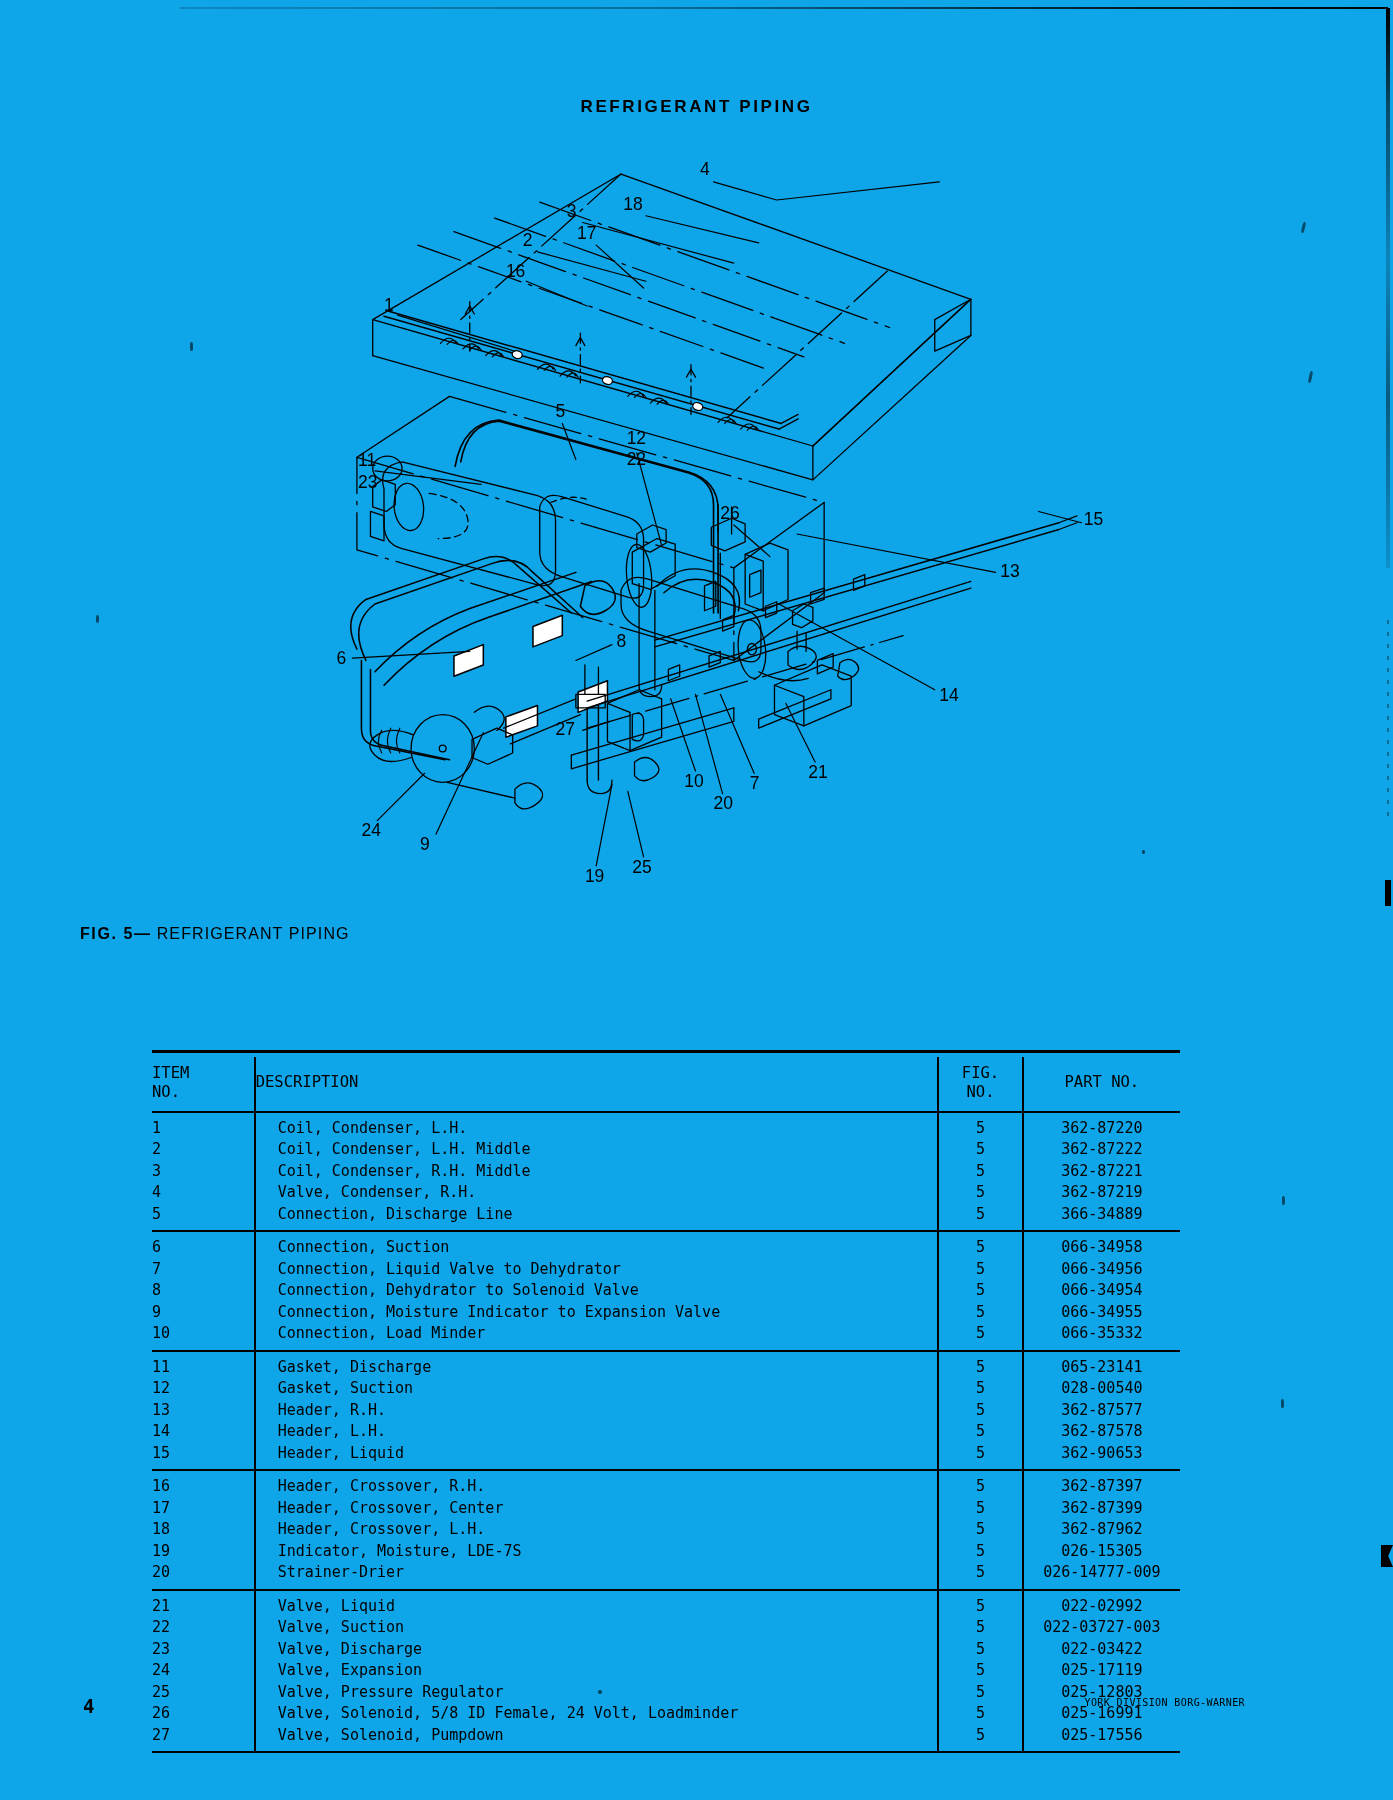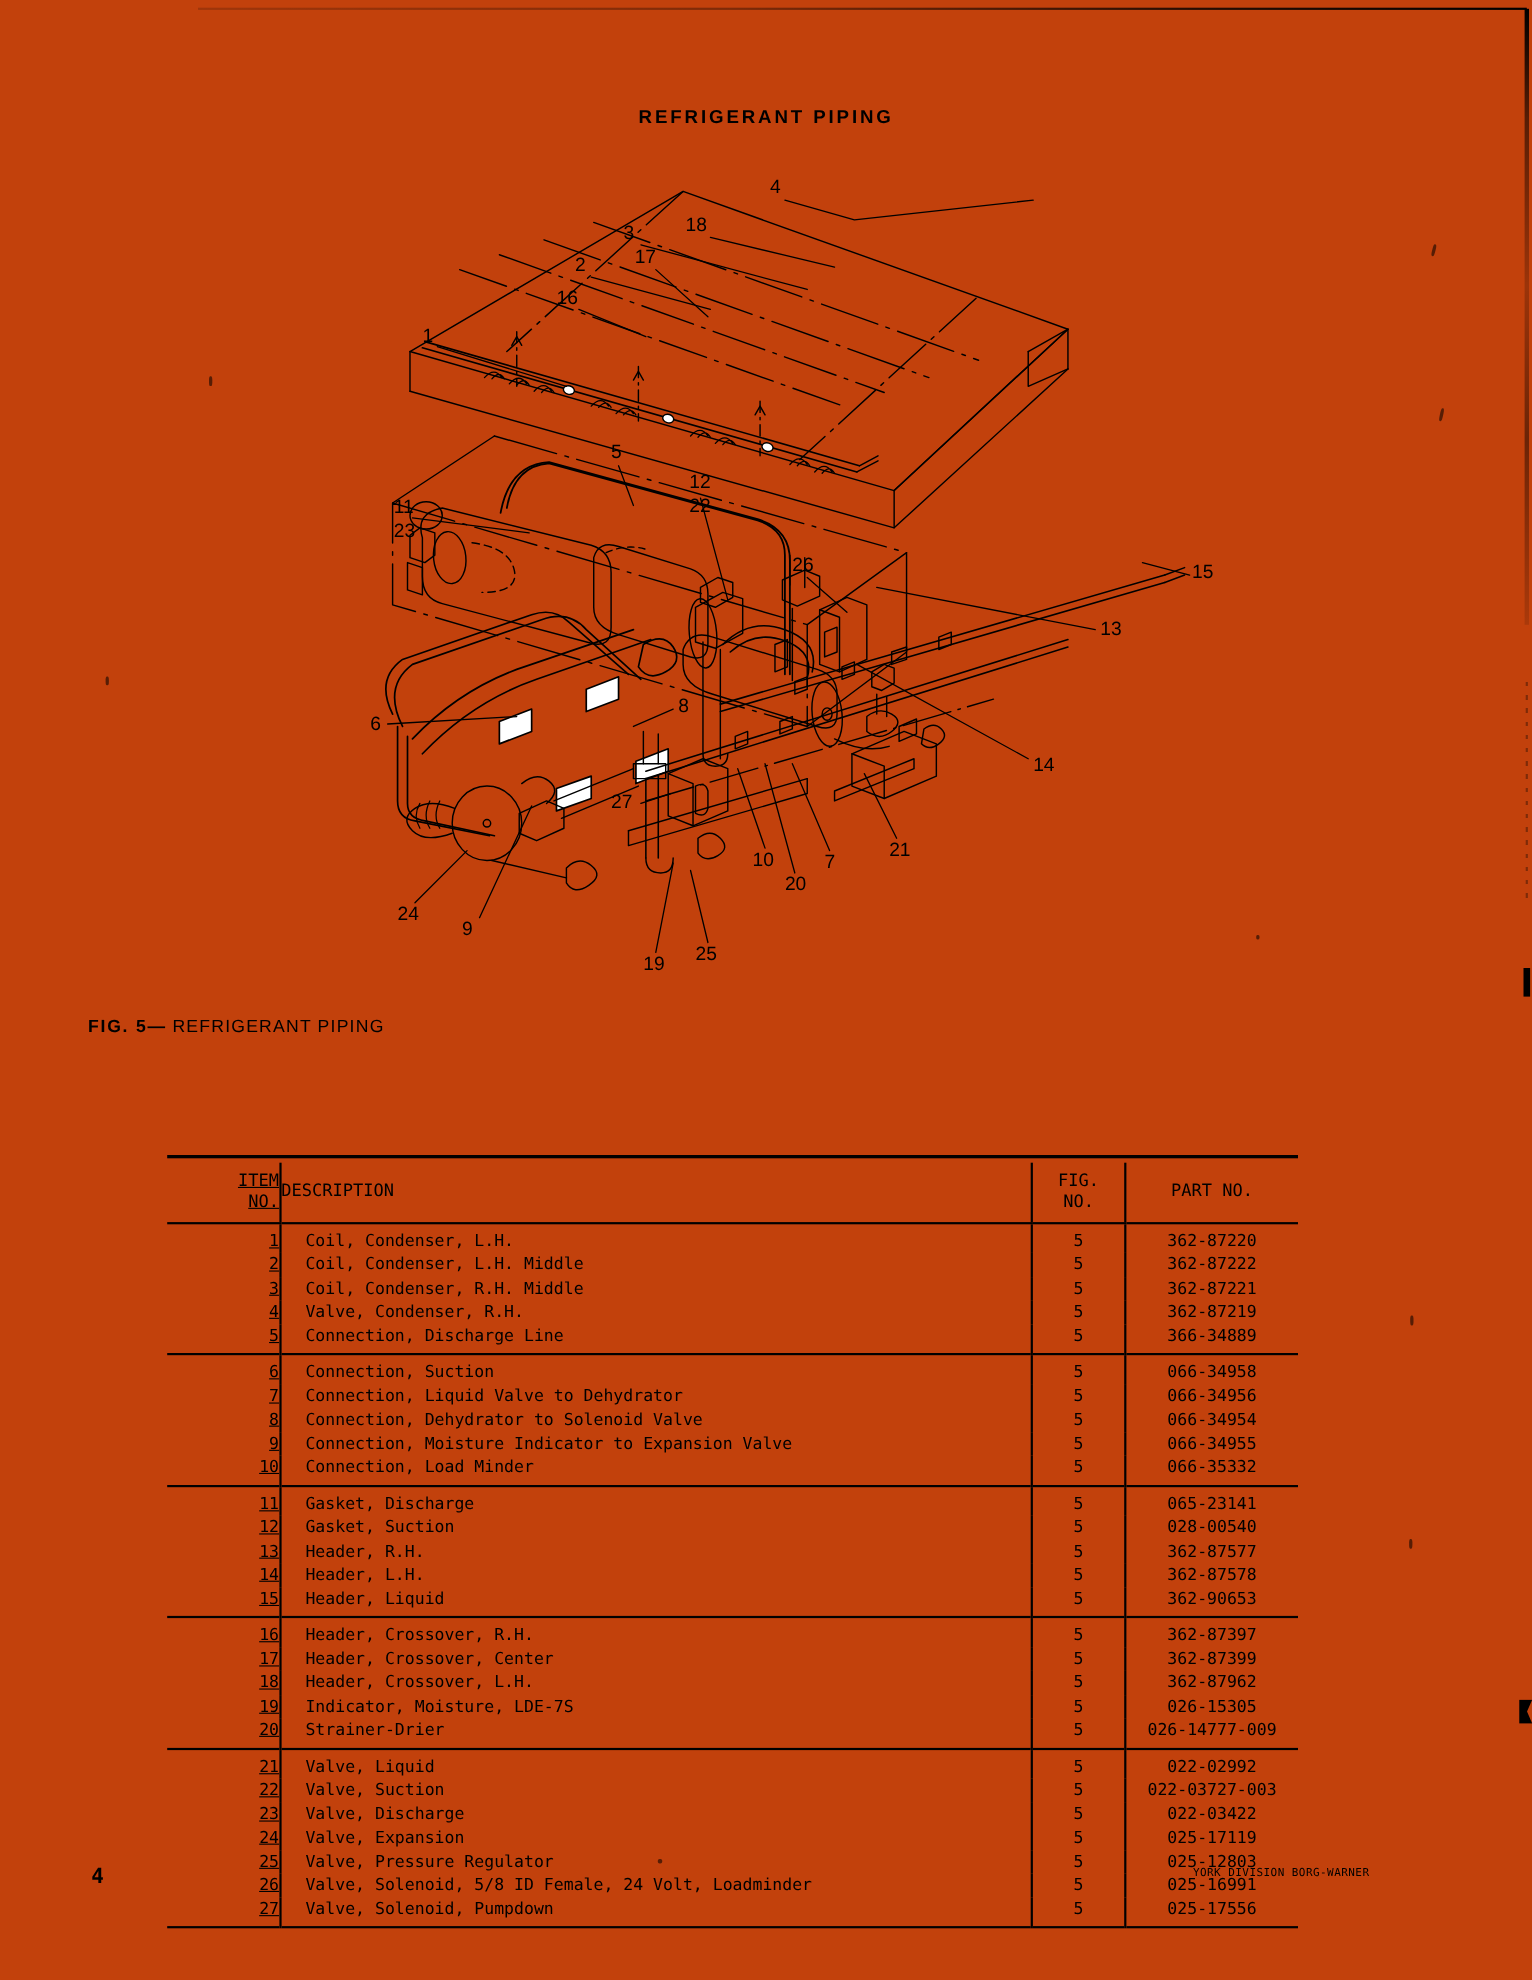--- a/index.html
+++ b/index.html
@@ -1,21 +1,21 @@
 <!DOCTYPE html>
 <html><head>
 <meta charset="utf-8">
 <title>Refrigerant Piping Parts Page</title>
 <style>
   html,body{margin:0;padding:0;background:#fff;}
   body{
     width:1393px;height:1800px;position:relative;overflow:hidden;
     font-family:"Liberation Sans", sans-serif;color:#000;
   }
-  .page{position:absolute;inset:0;background:#c2410c;}
+  .page{position:absolute;inset:0;background:#0ea5e9;}
 
   
   .scan-edge-top{position:absolute;left:180px;top:7px;width:1208px;height:2px;
      background:linear-gradient(90deg,rgba(0,0,0,.18) 0%,rgba(0,0,0,.35) 40%,rgba(0,0,0,.8) 75%,#000 100%);}
   .scan-edge-right{position:absolute;right:3px;top:8px;width:4px;height:560px;
      background:linear-gradient(180deg,#000 0%,rgba(0,0,0,.55) 18%,rgba(0,0,0,.2) 45%,rgba(0,0,0,.45) 70%,rgba(0,0,0,.12) 100%);}
   .scan-edge-right2{position:absolute;right:4px;top:620px;width:2px;height:200px;
      background:repeating-linear-gradient(180deg,rgba(0,0,0,.35) 0 4px,transparent 4px 12px);}
   .scan-mark{position:absolute;background:#000;}
   .speck{position:absolute;background:rgba(0,0,0,.55);border-radius:40%;}
@@ -42,21 +42,21 @@
     position:absolute;left:152px;top:1057px;width:1028px;
     border-collapse:collapse;
     font-family:"DejaVu Sans Mono","Liberation Mono",monospace;
     font-size:15px;
   }
   .parts-table th,.parts-table td{padding:0;vertical-align:middle;}
   .parts-table thead th{
     font-weight:normal;font-size:15.5px;line-height:1.22;padding:7px 0 9px;
   }
   .rule-top{position:absolute;left:152px;top:1050px;width:1028px;height:3px;background:#000;}
-  .col-item{width:104px;text-align:right;text-decoration:underline;}
+  .col-item{width:104px;text-align:left;}
   .col-desc{width:680px;text-align:left;padding-left:22px !important;}
   .col-fig{width:84px;text-align:center;}
   .col-part{width:160px;text-align:center;}
   .parts-table td.col-desc{padding-left:22px !important;margin-left:47px;}
   .vline{border-left:2.5px solid #000;}
   .thead-row th{border-bottom:2.5px solid #000;}
   tbody tr td{height:21.5px;line-height:21.5px;}
   tbody.group{border-bottom:2.5px solid #000;}
   tbody.group tr:first-child td{padding-top:5px;}
   tbody.group tr:last-child td{padding-bottom:5px;}

